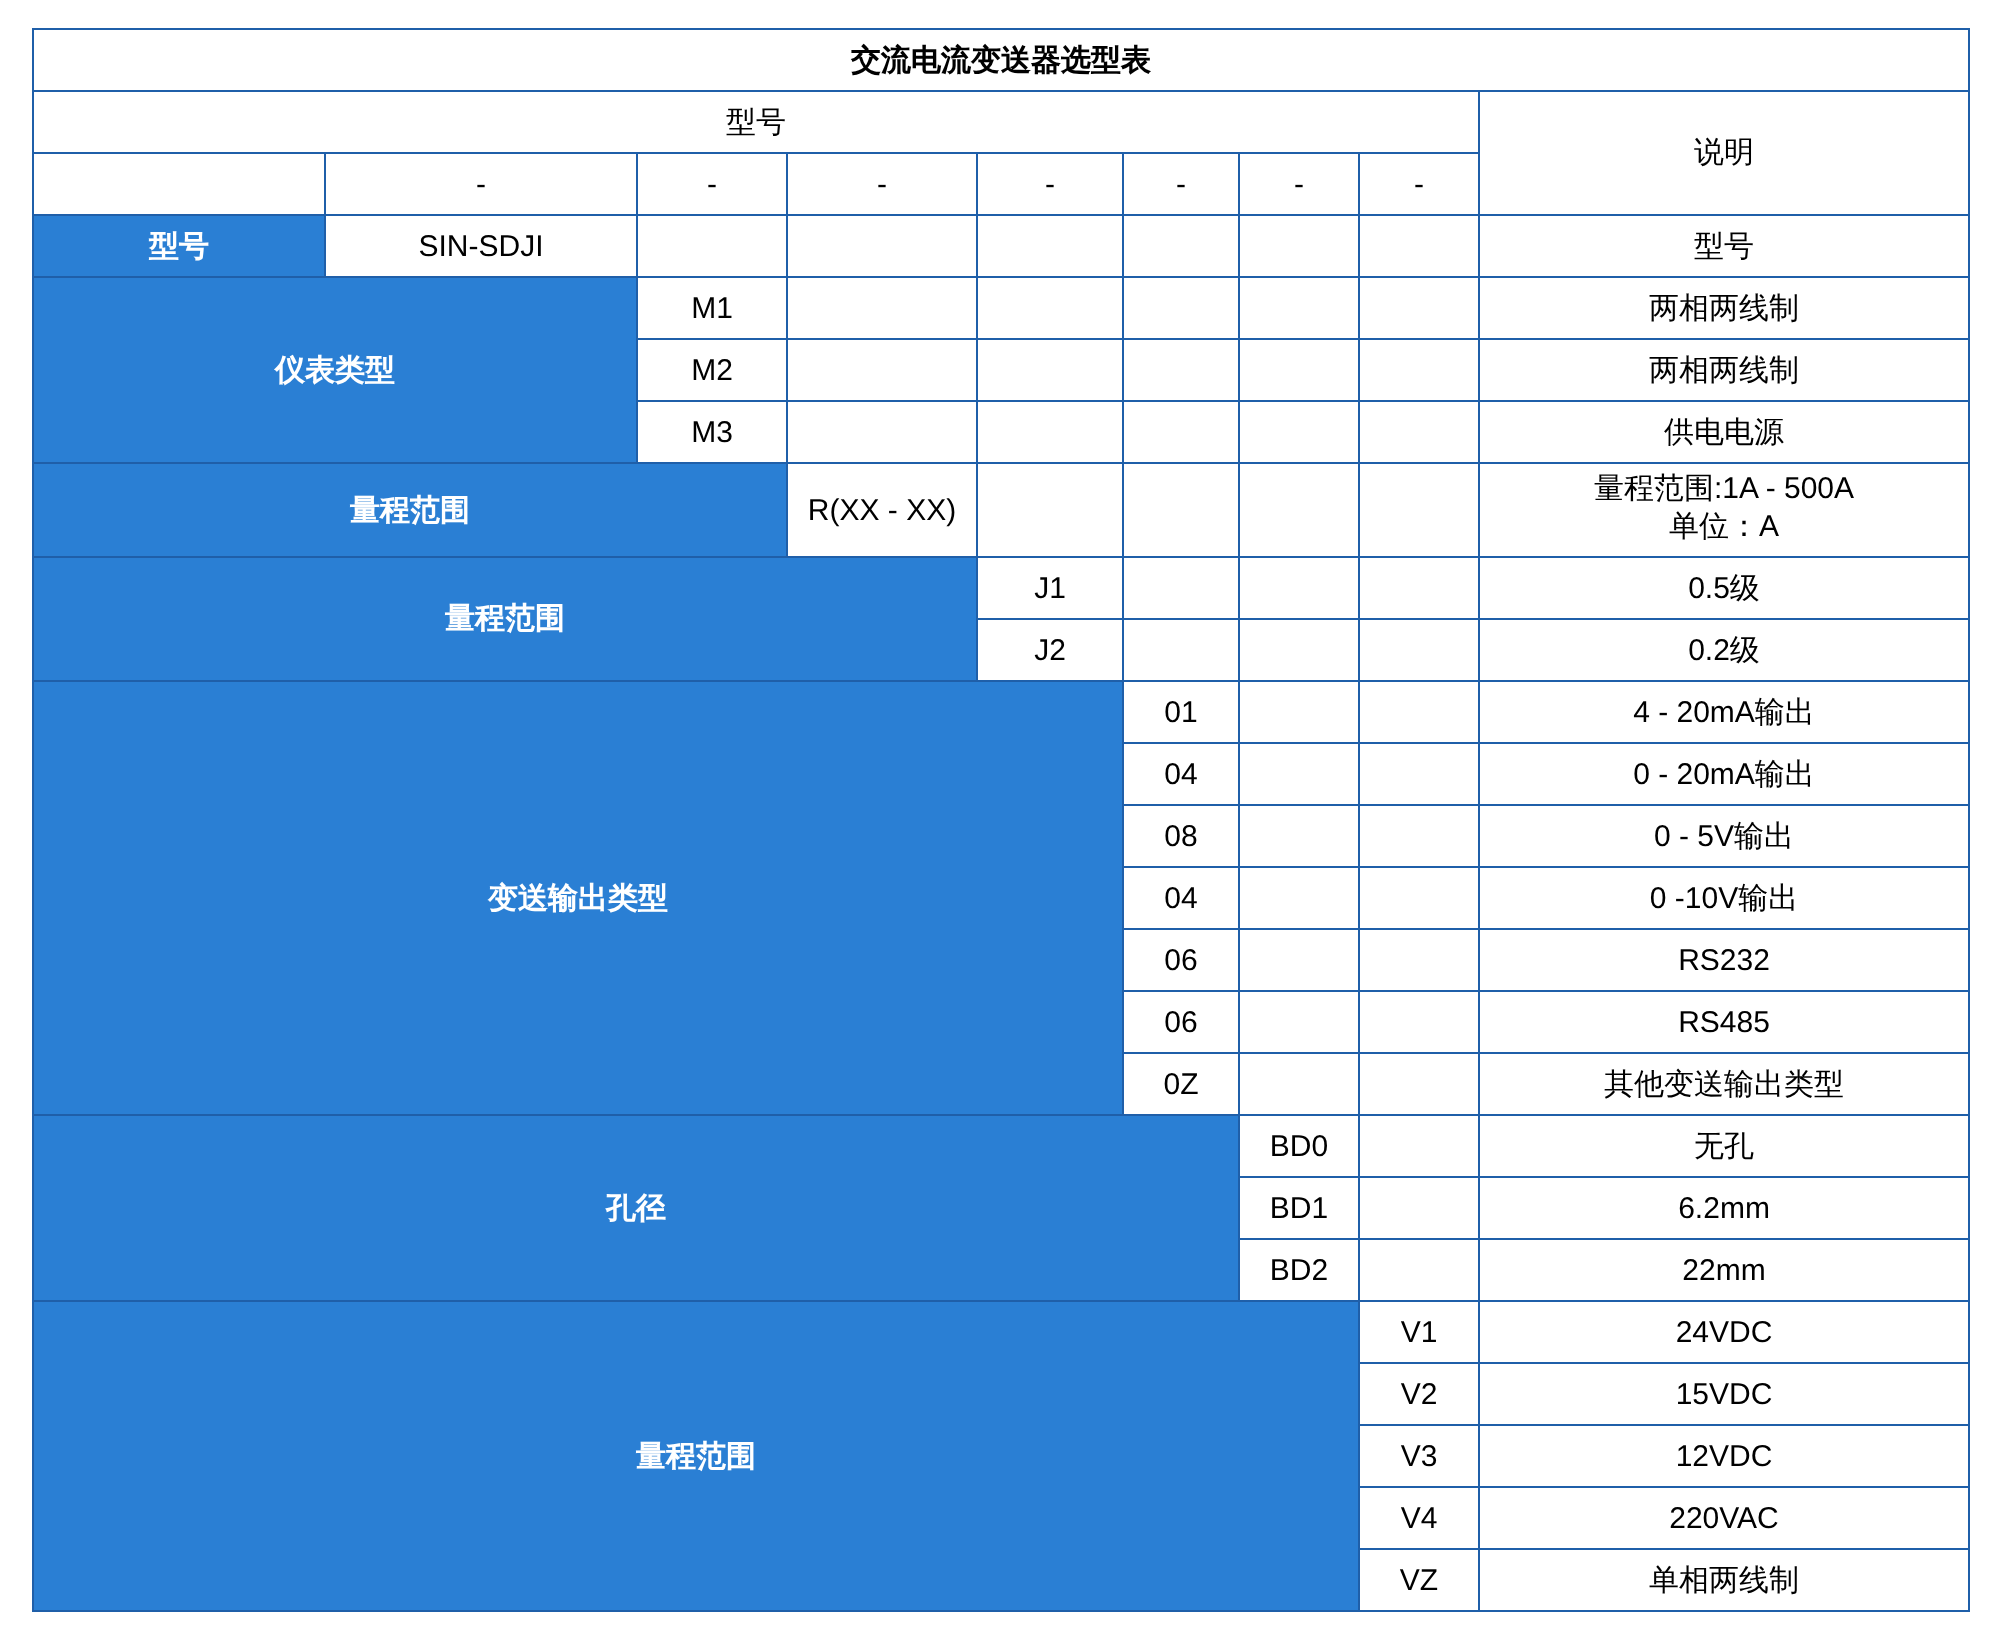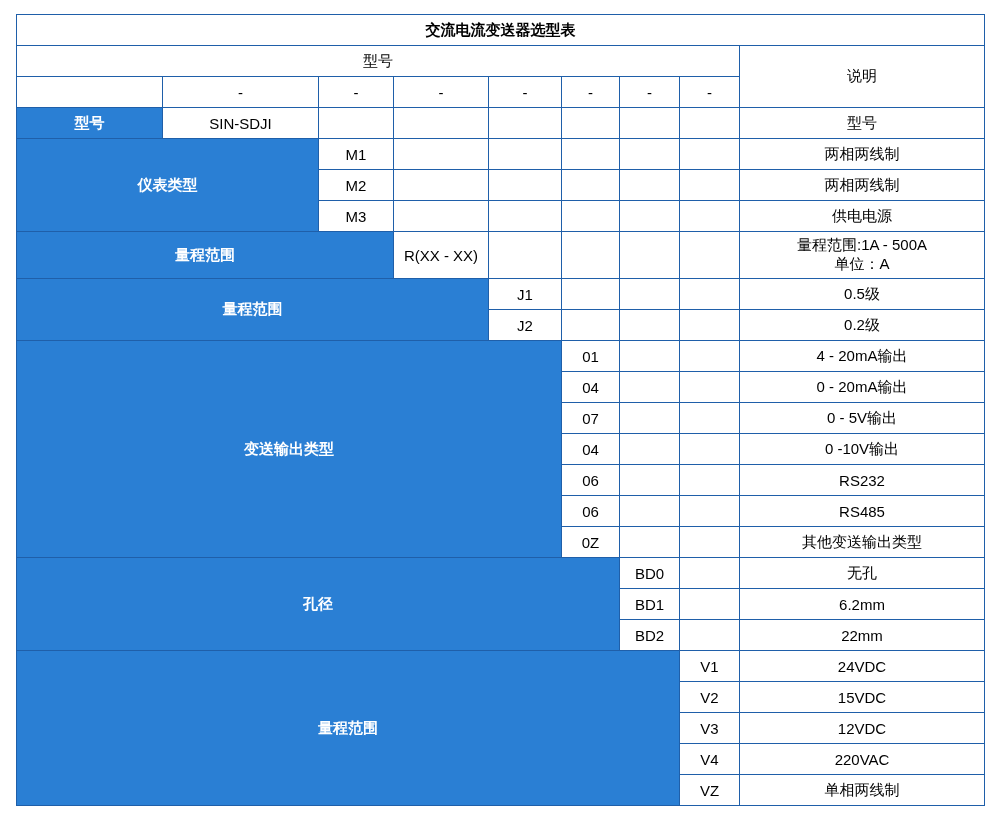--- a/index.html
+++ b/index.html
@@ -198,21 +198,21 @@
         <td class="white"></td>
         <td class="desc">4 - 20mA输出</td>
       </tr>
       <tr>
         <td class="white">04</td>
         <td class="white"></td>
         <td class="white"></td>
         <td class="desc">0 - 20mA输出</td>
       </tr>
       <tr>
-        <td class="white">07</td>
+        <td class="white">08</td>
         <td class="white"></td>
         <td class="white"></td>
         <td class="desc">0 - 5V输出</td>
       </tr>
       <tr>
         <td class="white">04</td>
         <td class="white"></td>
         <td class="white"></td>
         <td class="desc">0 -10V输出</td>
       </tr>

